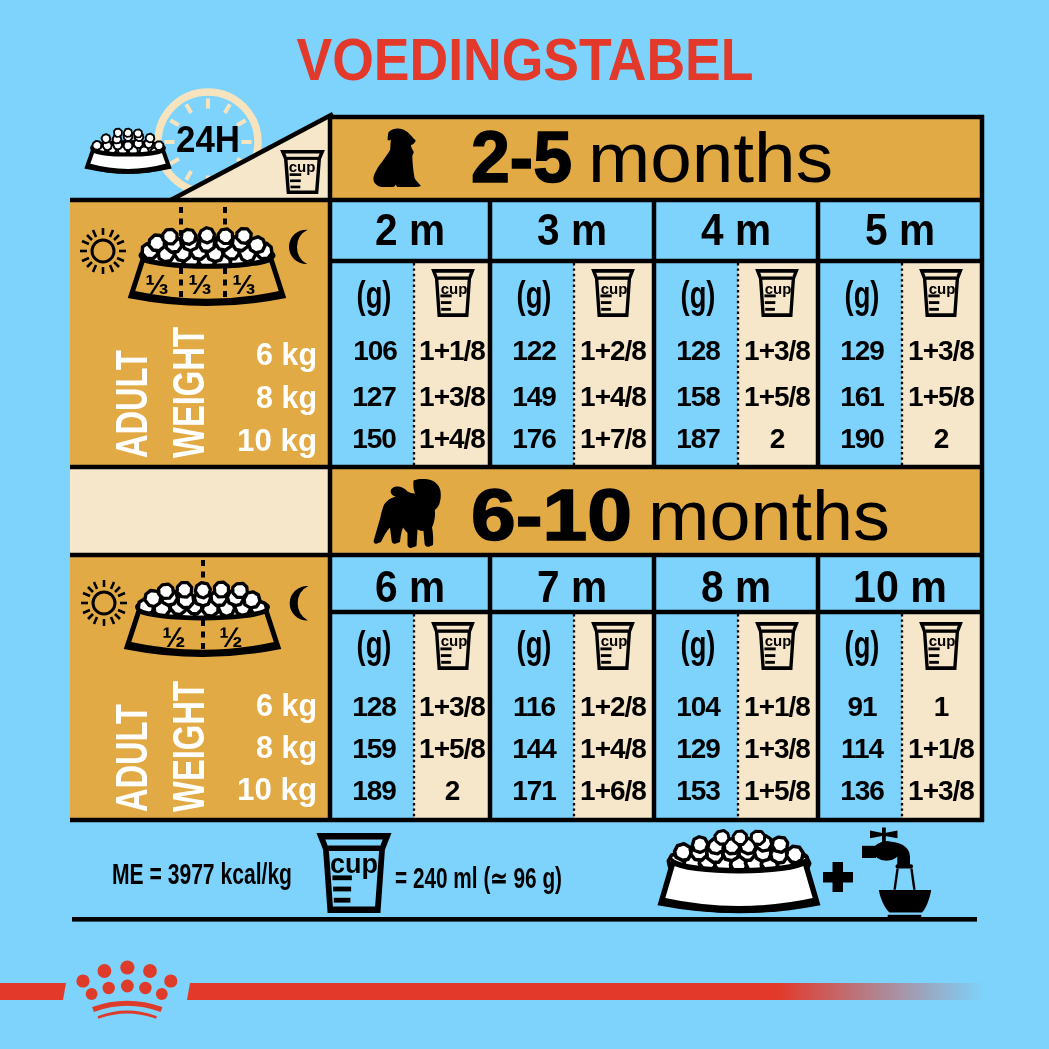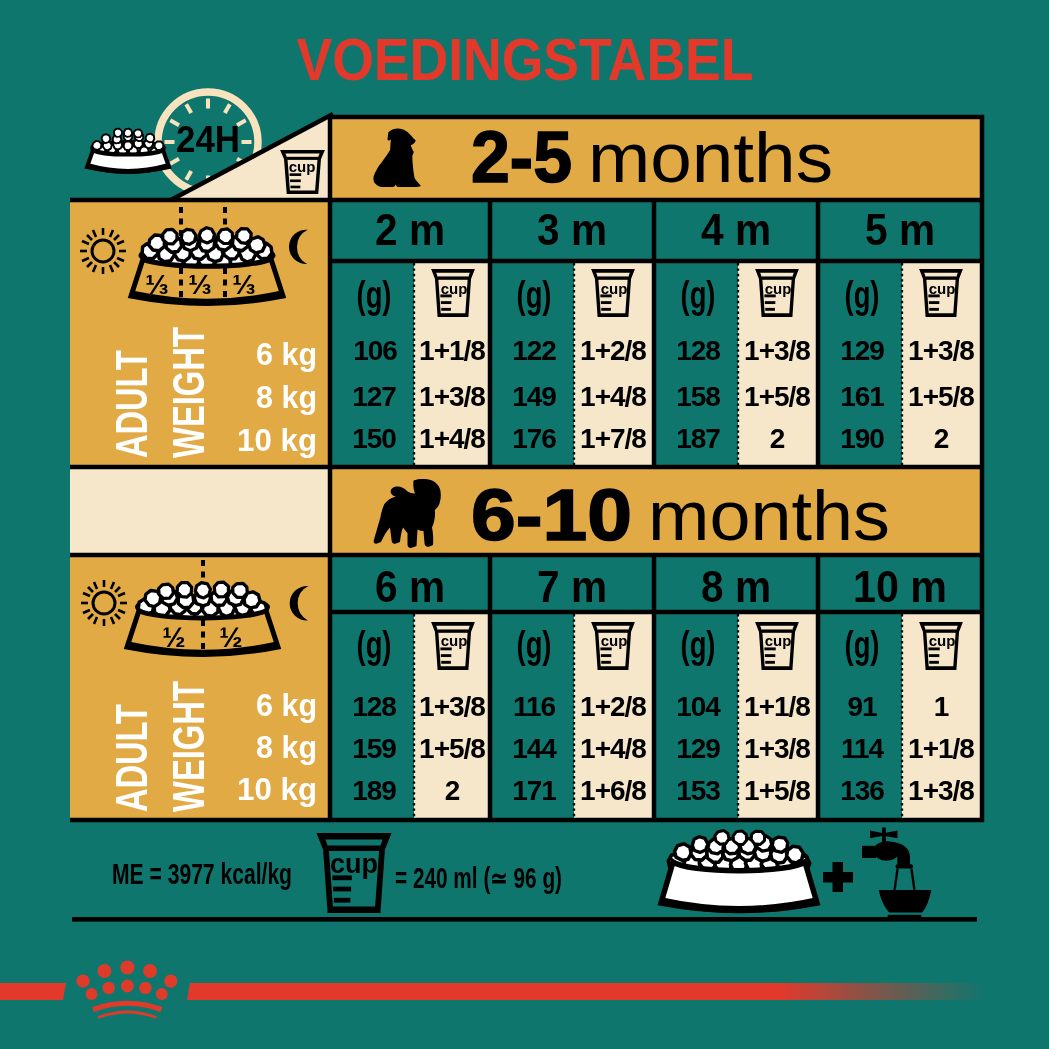--- a/index.html
+++ b/index.html
@@ -1,16 +1,16 @@
 <!DOCTYPE html>
 <html><head>
 <meta charset="utf-8">
 <style>
 html,body{margin:0;padding:0;background:#fff;}
-#page{position:relative;width:1049px;height:1049px;background:#0f766e;overflow:hidden;}
+#page{position:relative;width:1049px;height:1049px;background:#7dd3fc;overflow:hidden;}
 svg{position:absolute;left:0;top:0;}
 text{font-family:"Liberation Sans",sans-serif;}
 .v{font-weight:700;font-size:28px;letter-spacing:-1px;text-anchor:middle;fill:#000;}
 </style>
 </head>
 <body>
 <div id="page">
 <svg width="1049" height="1049" viewBox="0 0 1049 1049">
 <defs>
 

